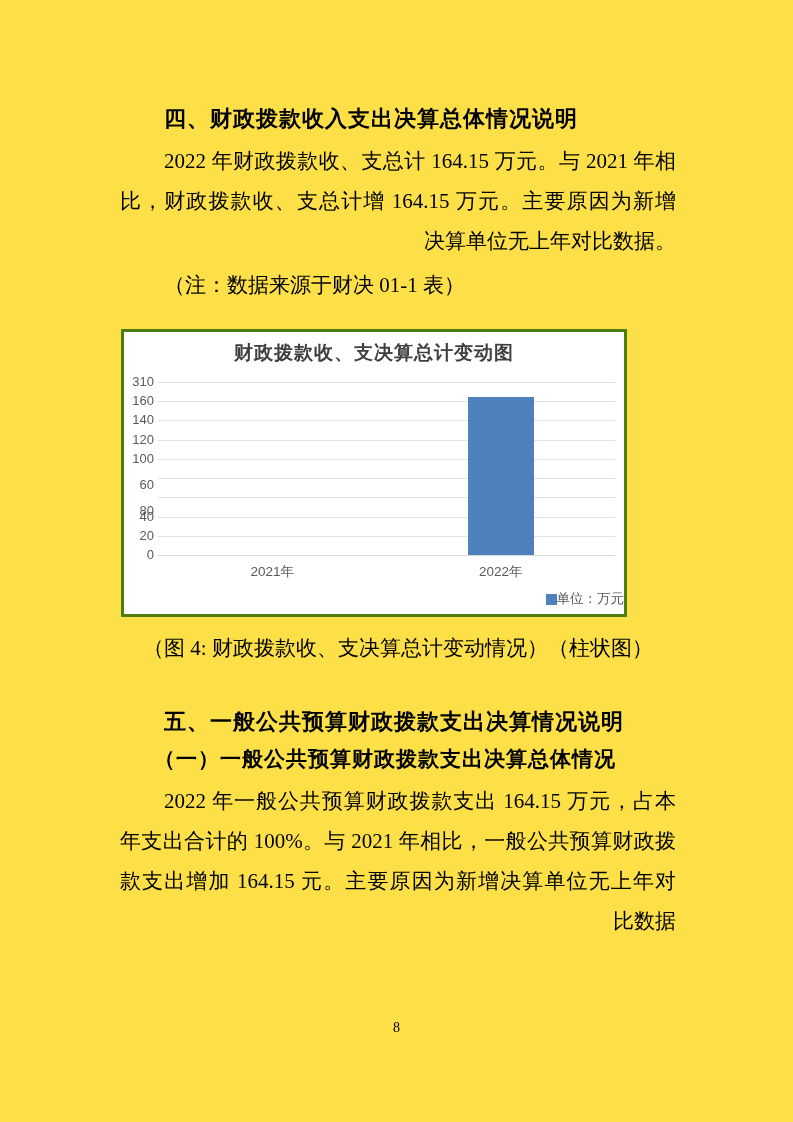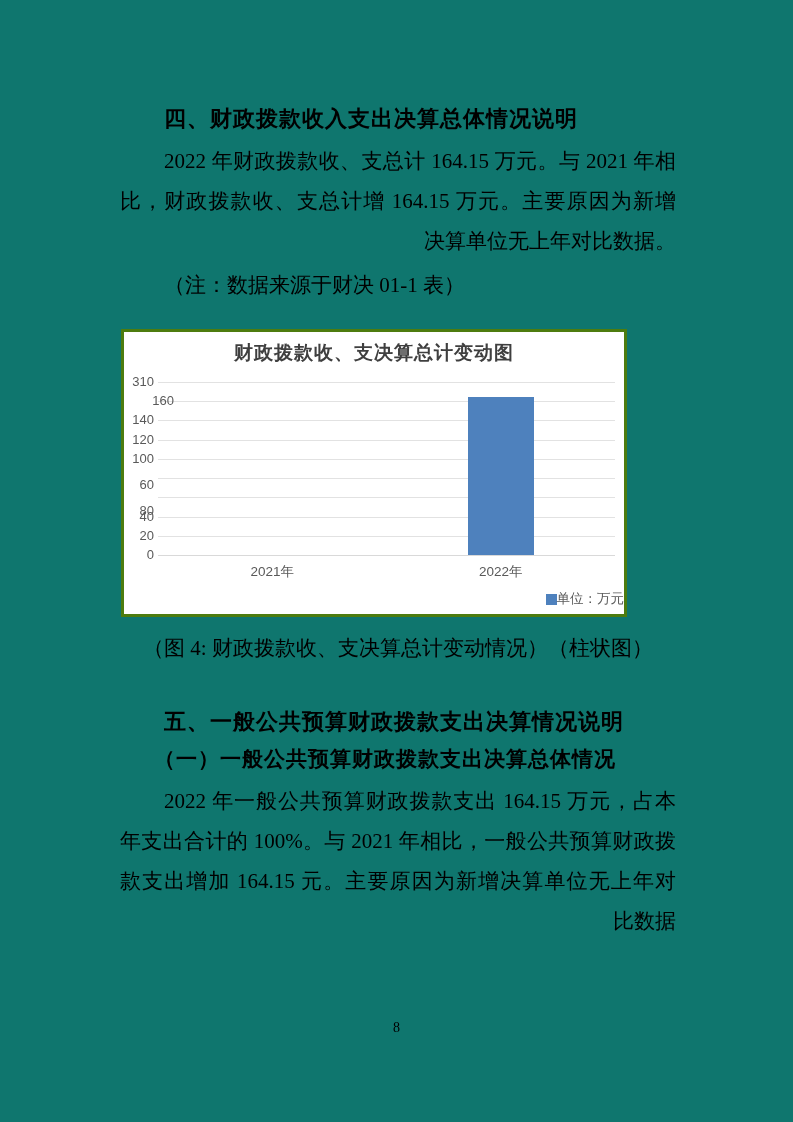--- a/index.html
+++ b/index.html
@@ -1,19 +1,19 @@
 <!DOCTYPE html>
 <html><head>
 <meta charset="utf-8">
 <style>
   html,body{margin:0;padding:0;background:#ffffff;}
   .page{
     position:relative;
     width:793px;height:1122px;
-    background:#0f766e;
+    background:#fde047;
     font-family:"Liberation Serif","DejaVu Serif",serif;
     color:#1a1a1a;
     overflow:hidden;
   }
   
   .h-main{
     position:absolute;left:164px;width:520px;
     font-family:"Liberation Sans","DejaVu Sans",sans-serif;
     font-weight:bold;font-size:22px;line-height:30px;
     color:#000;letter-spacing:1px;white-space:nowrap;
@@ -96,21 +96,21 @@
           </div>
         </div>
     <div class="ytick" style="top: 165px; color: rgb(89, 89, 89);">0</div>
         <div class="ytick" style="top: 146px; color: rgb(89, 89, 89);">20</div>
         <div class="ytick" style="top: 127px; color: rgb(89, 89, 89);">40</div>
         <div class="ytick" style="top: 95px; color: rgb(89, 89, 89);">60</div>
         <div class="ytick" style="top: 88px; color: rgb(89, 89, 89); margin-top: 33px;">80</div>
         <div class="ytick" style="top: 69px; color: rgb(89, 89, 89);">100</div>
         <div class="ytick" style="top: 50px; color: rgb(89, 89, 89);">120</div>
         <div class="ytick" style="top: 30px; color: rgb(89, 89, 89);">140</div>
-        <div class="ytick" style="top: 11px; color: rgb(89, 89, 89); margin-left: 20px;">160</div>
+        <div class="ytick" style="top: 11px; color: rgb(89, 89, 89);">160</div>
         <div class="ytick" style="top: -8px; color: rgb(89, 89, 89);">310</div>
       </div>
     <div class="xlabels" id="xlabels">
         <div class="xlabel" style="color: rgb(89, 89, 89);">2021年</div>
         <div class="xlabel" style="color: rgb(89, 89, 89);">2022年</div>
       </div>
     <div class="legend" id="legend">
         <span class="legend-marker" style="background: rgb(78, 129, 189);"></span>
         <span class="legend-label" style="color: rgb(89, 89, 89);">单位：万元</span>
       </div>

